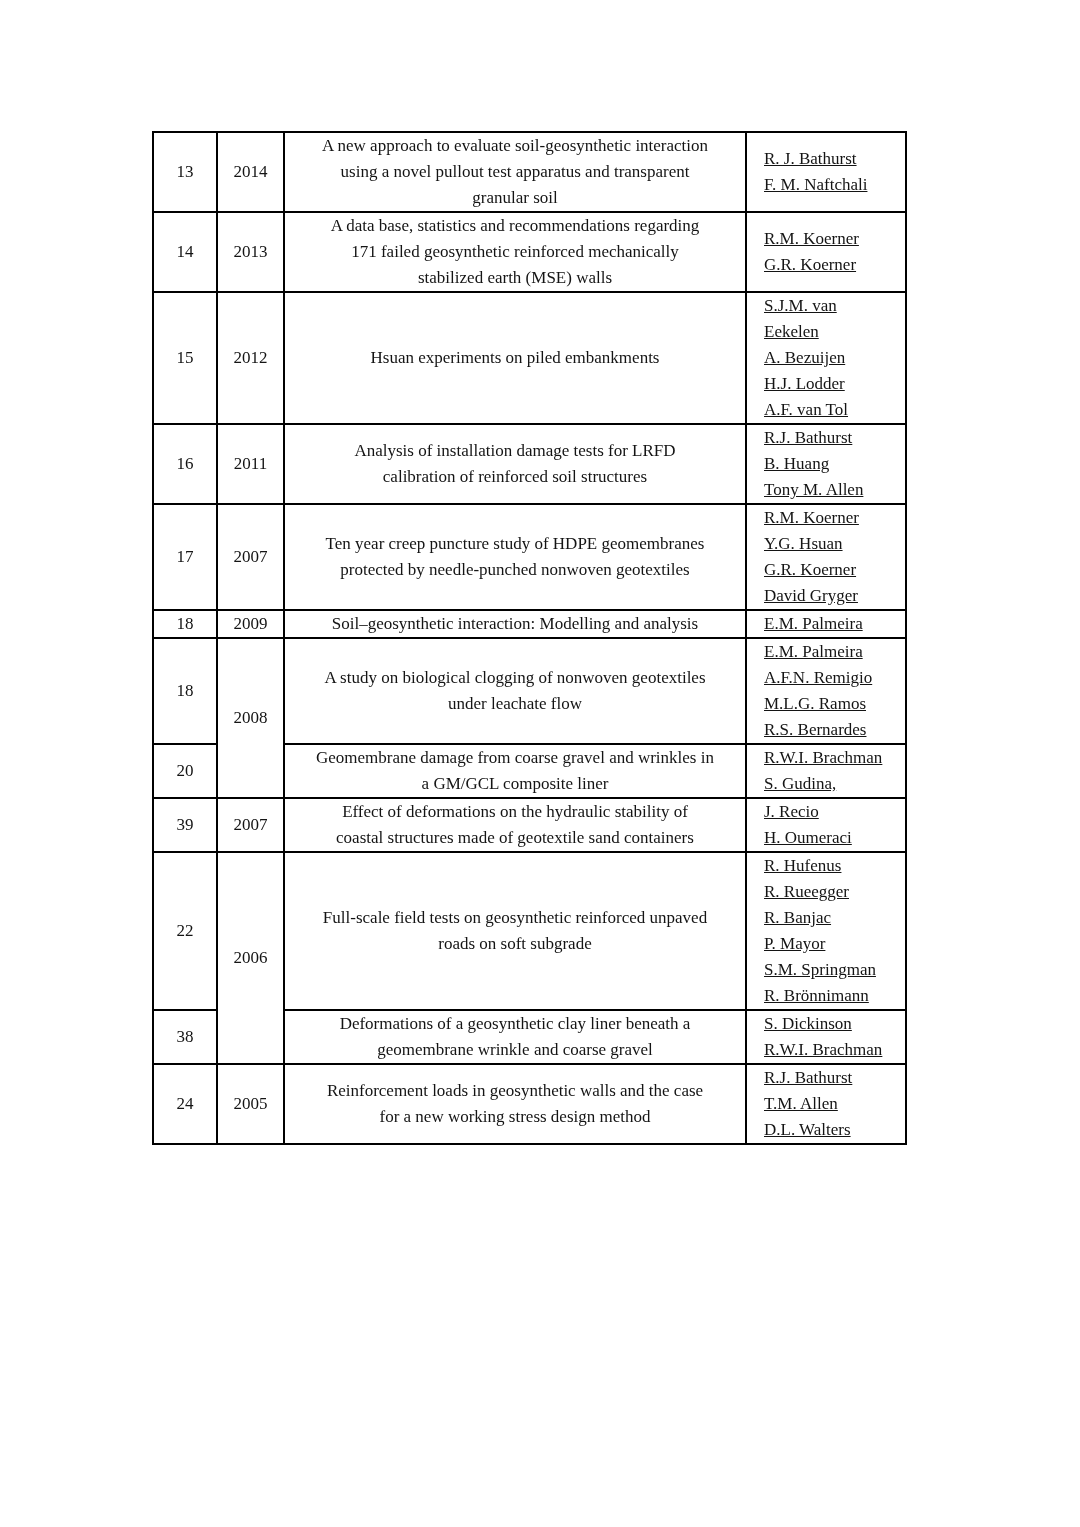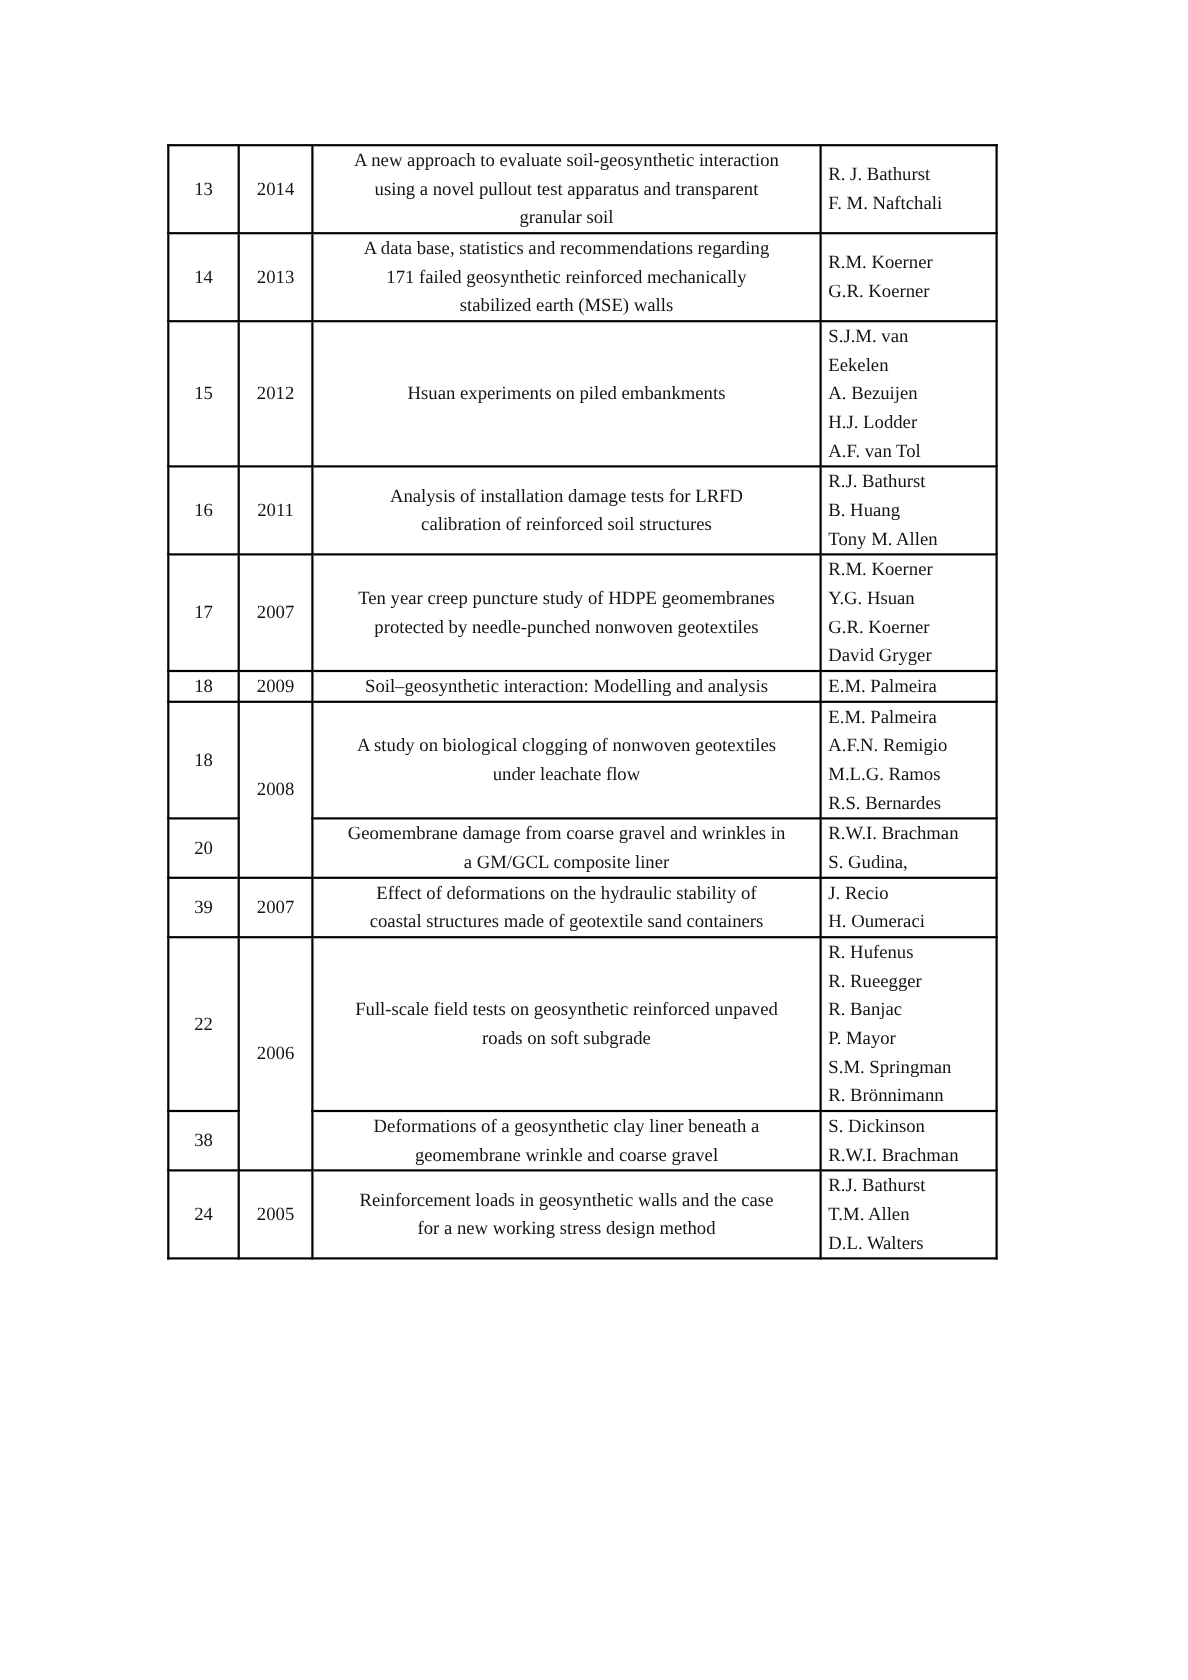--- a/index.html
+++ b/index.html
@@ -35,21 +35,22 @@
     text-align: center;
   }
   td.ti {
     text-align: center;
     white-space: pre-line;
     padding: 0 18px;
   }
   td.au {
     text-align: left;
     white-space: pre-line;
-    padding: 0 6px;
+    padding: 0 17px;
+    text-decoration: underline;
   }
   tr.h77  { height: 77px; }
   tr.h130 { height: 130px; }
   tr.h102 { height: 102px; }
   tr.h26  { height: 26px; }
   tr.h100 { height: 100px; }
   tr.h52  { height: 52px; }
   tr.h153 { height: 153px; }
   tr.h76  { height: 76px; }
 </style>

